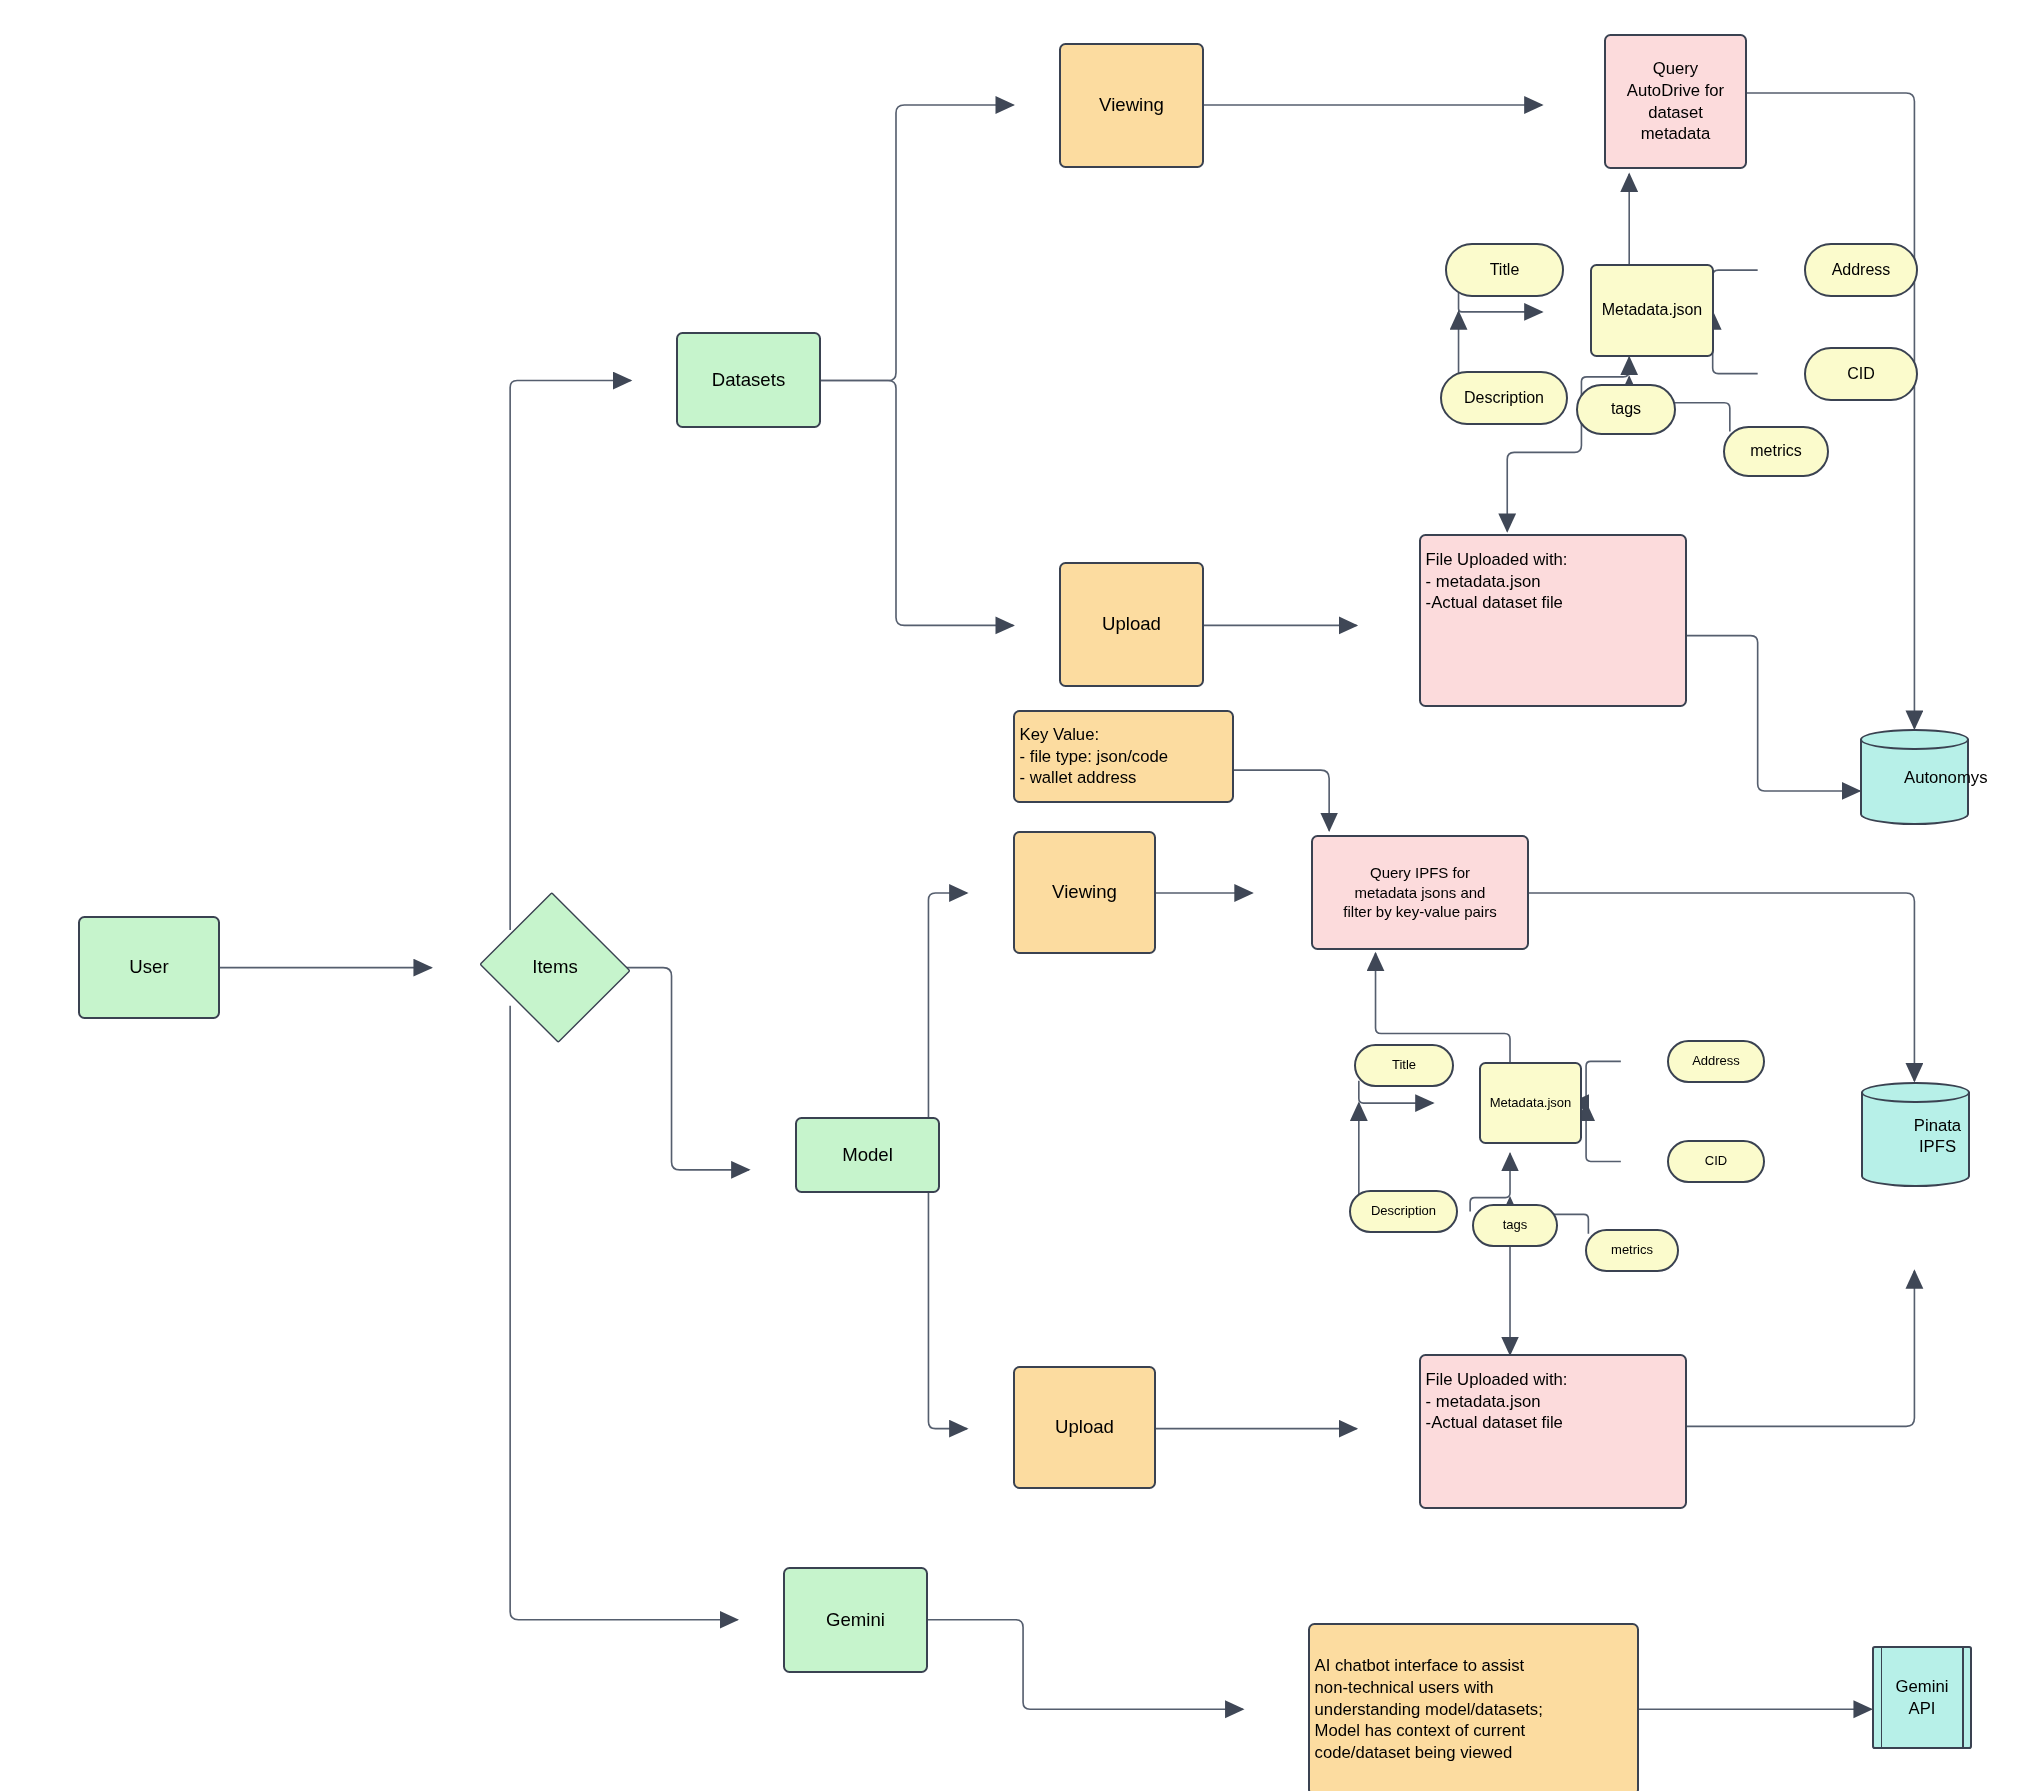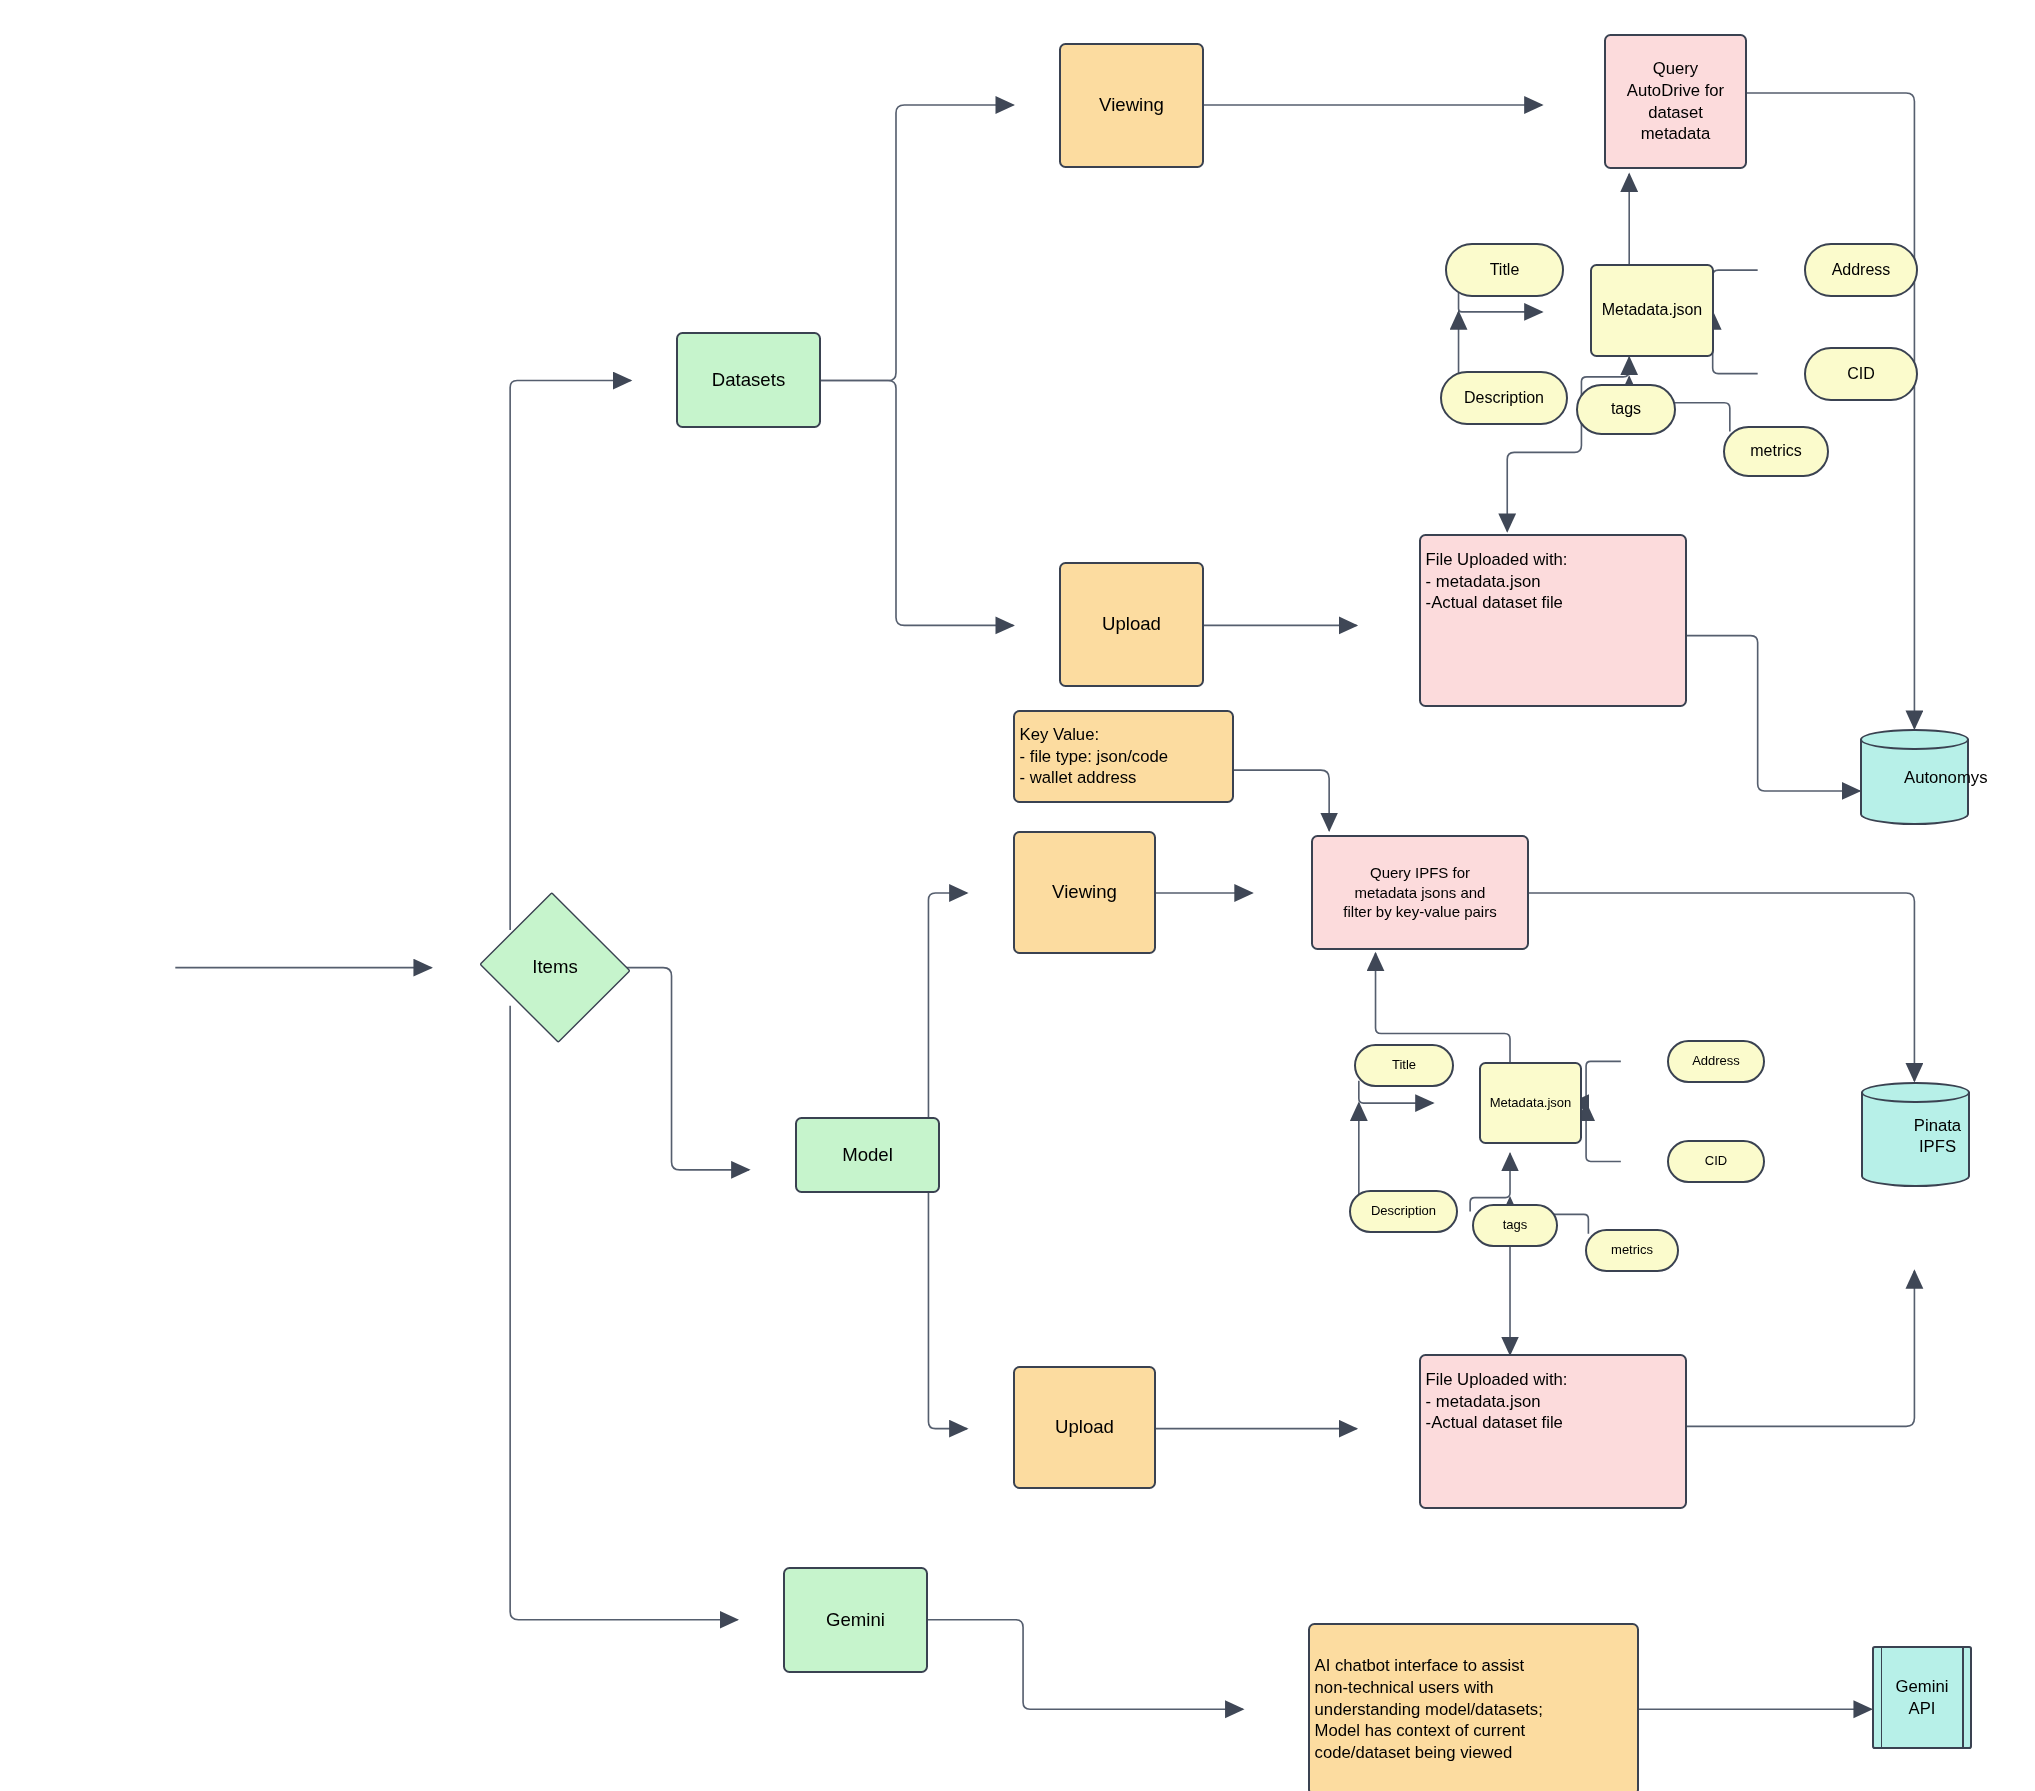--- a/index.html
+++ b/index.html
@@ -125,20 +125,23 @@
       <path d="M3198,1925 Q3900,1925 4110,1925 Q4128,1925 4128,1943 L4128,2330"></path>
 
       <path d="M3540,3075 Q3900,3075 4110,3075 Q4128,3075 4128,3057 L4128,2740"></path>
 
       <path d="M1903,3492 Q2175,3492 2190,3492 Q2206,3492 2206,3508 L2206,3670 Q2206,3685 2221,3685 L2680,3685"></path>
 
       <path d="M3455,3685 L4035,3685"></path>
     </g>
   </svg>
 
+  <div class="node rect fill-green fs-40" style="left:33px;top:916px;width:142px;height:103px;">
+    <span class="lbl">User</span>
+  </div>
 
   <div class="node diamond fs-40" style="left:431px;top:895px;width:158px;height:145px;">
     <span class="dshape"></span>
     <span class="lbl">Items</span>
   </div>
 
   <div class="node rect fill-green fs-40" style="left:631px;top:332px;width:145px;height:96px;">
     <span class="lbl">Datasets</span>
   </div>
 

